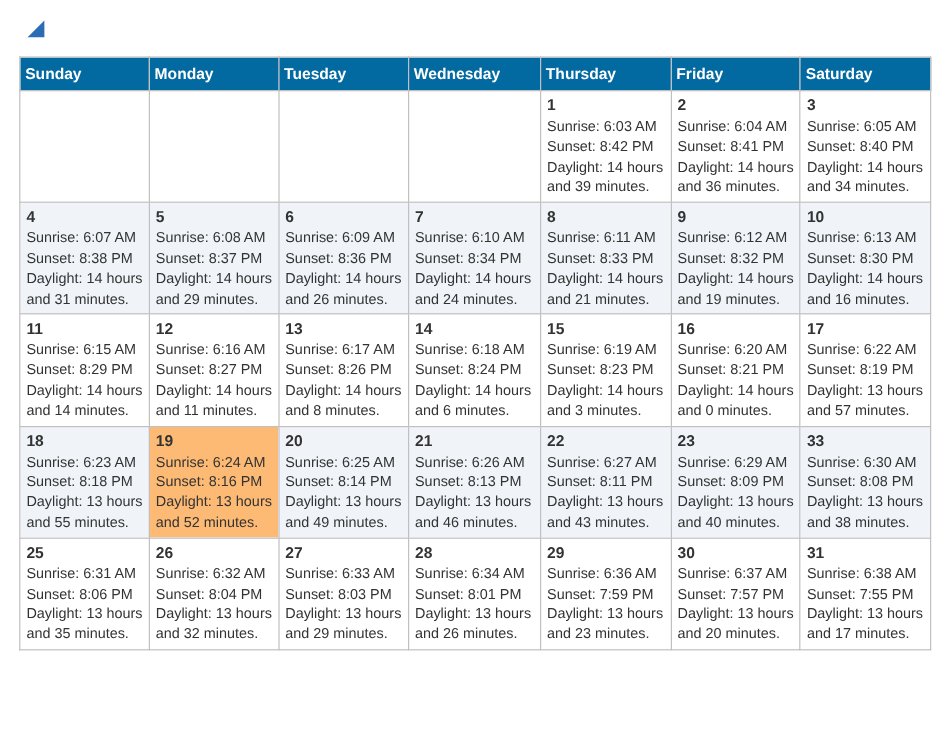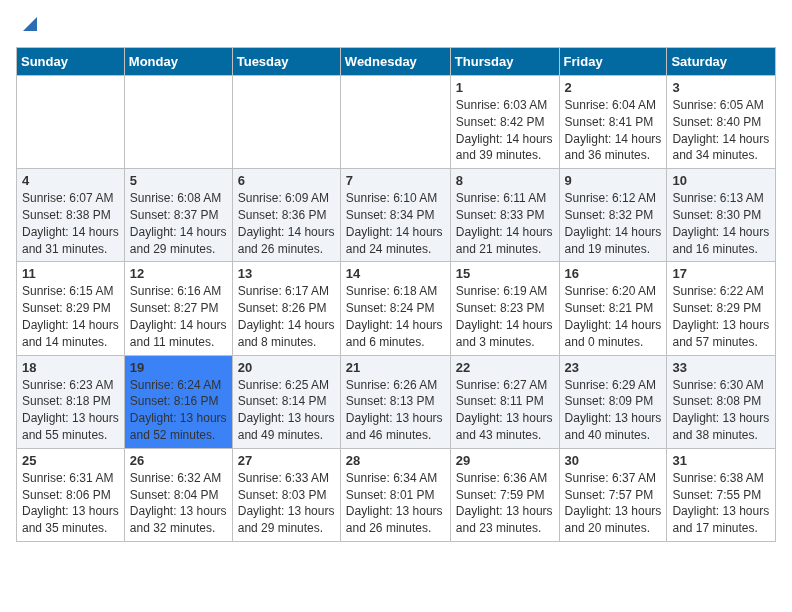--- a/index.html
+++ b/index.html
@@ -191,32 +191,32 @@
         </td>
         <td>
           <span class="day-num">16</span>
           <div class="day-info" style="white-space: pre-line;">Sunrise: 6:20 AM
 Sunset: 8:21 PM
 Daylight: 14 hours and 0 minutes.</div>
         </td>
         <td>
           <span class="day-num">17</span>
           <div class="day-info" style="white-space: pre-line;">Sunrise: 6:22 AM
-Sunset: 8:29 PM
+Sunset: 8:19 PM
 Daylight: 13 hours and 57 minutes.</div>
         </td>
       </tr>
       <tr>
         <td style="background: rgb(240, 244, 248);">
           <span class="day-num">18</span>
           <div class="day-info" style="white-space: pre-line;">Sunrise: 6:23 AM
 Sunset: 8:18 PM
 Daylight: 13 hours and 55 minutes.</div>
         </td>
-        <td style="background: #3b82f6;">
+        <td style="background: #fdba74;">
           <span class="day-num">19</span>
           <div class="day-info" style="white-space: pre-line;">Sunrise: 6:24 AM
 Sunset: 8:16 PM
 Daylight: 13 hours and 52 minutes.</div>
         </td>
         <td style="background: rgb(240, 244, 248);">
           <span class="day-num">20</span>
           <div class="day-info" style="white-space: pre-line;">Sunrise: 6:25 AM
 Sunset: 8:14 PM
 Daylight: 13 hours and 49 minutes.</div>

